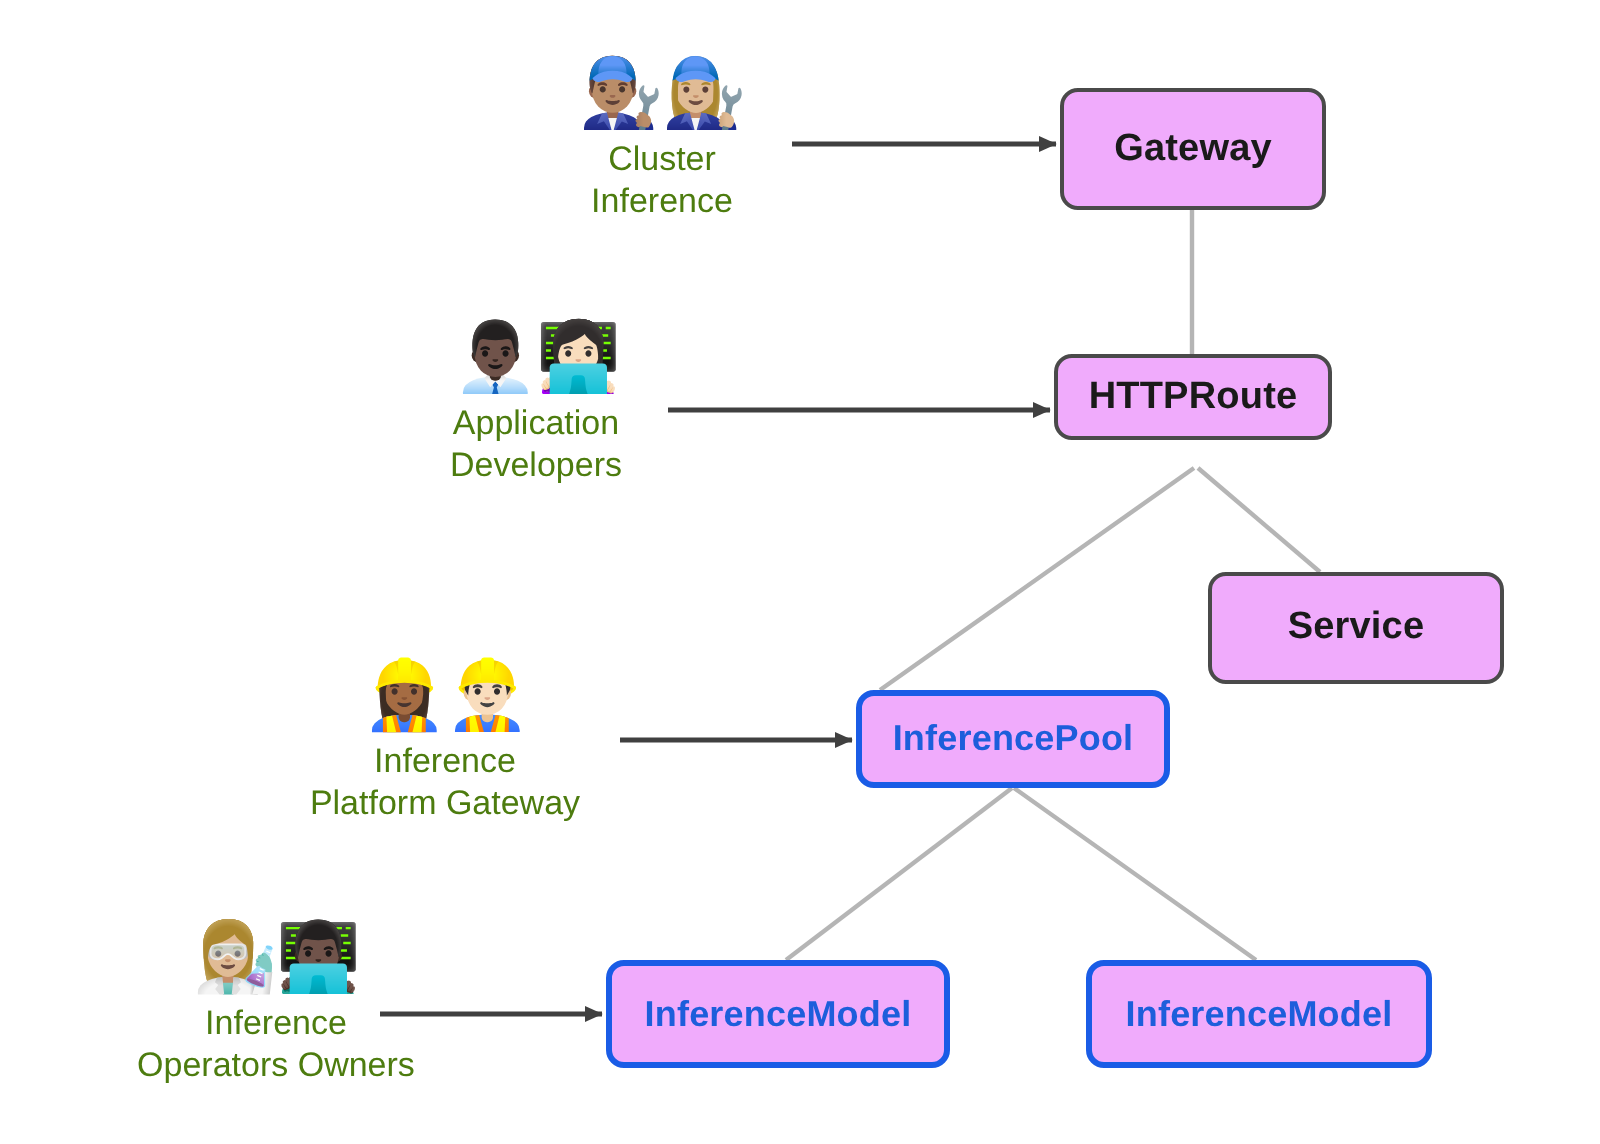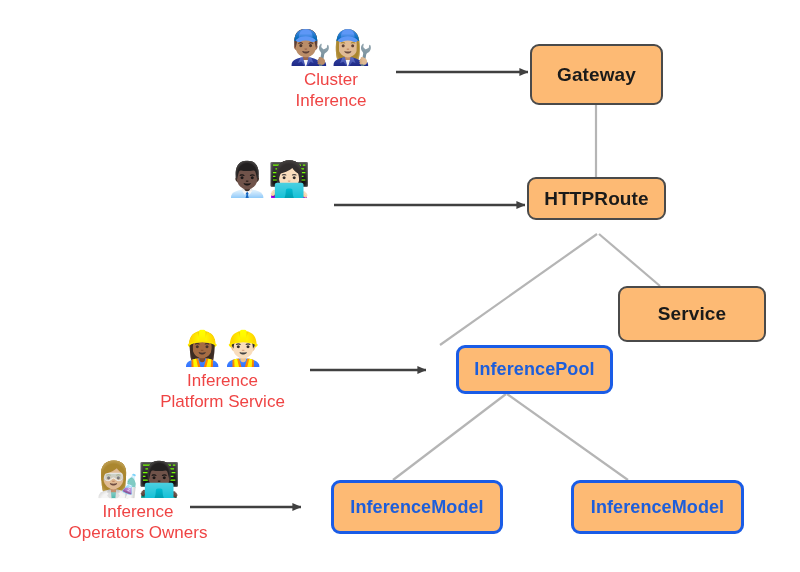--- a/index.html
+++ b/index.html
@@ -24,39 +24,38 @@
     pointer-events: none;
   }
 
   
   .node {
     position: absolute;
     box-sizing: border-box;
     display: flex;
     align-items: center;
     justify-content: center;
-    background: #fdba74;
+    background: #f0abfc;
     border-radius: 9px;
     font-weight: bold;
     letter-spacing: 0.1px;
     z-index: 3;
   }
   .node.neutral {
     border: 2px solid #4a4a4a;
     color: #1a1a1a;
   }
   .node.accent {
     border: 3px solid #1a5ce6;
     color: #1d5edb;
-    margin-left: 28px;
   }
 
   #node-gateway    { left: 530px; top: 44px;  width: 133px; height: 61px;  font-size: 19px; }
   #node-httproute  { left: 527px; top: 177px; width: 139px; height: 43px;  font-size: 19px; }
-  #node-service    { left: 618px; top: 286px; width: 148px; height: 56px;  font-size: 19px; }
+  #node-service    { left: 604px; top: 286px; width: 148px; height: 56px;  font-size: 19px; }
   #node-inferencepool      { left: 428px; top: 345px; width: 157px; height: 49px; font-size: 18px; }
   #node-inferencemodel-1   { left: 303px; top: 480px; width: 172px; height: 54px; font-size: 18px; }
   #node-inferencemodel-2   { left: 543px; top: 480px; width: 173px; height: 54px; font-size: 18px; }
 
   
   .persona {
     position: absolute;
     display: flex;
     flex-direction: column;
     align-items: center;
@@ -66,21 +65,21 @@
     font-size: 34px;
     line-height: 1.05;
     letter-spacing: -1px;
     white-space: nowrap;
     font-family: "DejaVu Sans", sans-serif;
   }
   .persona-label {
     margin-top: 3px;
     font-size: 17px;
     line-height: 1.28;
-    color: #ef4444;
+    color: #4d7c0f;
     text-align: center;
     white-space: nowrap;
   }
 
   #persona-cluster-operators          { left: 231px; top: 30px;  width: 200px; }
   #persona-application-developers     { left: 168px; top: 162px; width: 200px; }
   #persona-inference-platform-owners  { left: 115px; top: 331px; width: 215px; }
   #persona-inference-workload-owners  { left: 28px;  top: 462px; width: 220px; }
 </style>
 </head>
@@ -138,27 +137,31 @@
   <div class="persona" id="persona-cluster-operators">
     <div class="persona-emojis">👨🏽‍🔧👩🏼‍🔧</div>
     <div class="persona-label">
       <div>Cluster</div>
       <div>Inference</div>
     </div>
   </div>
 
   <div class="persona" id="persona-application-developers">
     <div class="persona-emojis">👨🏿‍💼👩🏻‍💻</div>
+    <div class="persona-label">
+      <div>Application</div>
+      <div>Developers</div>
+    </div>
   </div>
 
   <div class="persona" id="persona-inference-platform-owners">
     <div class="persona-emojis">👷🏾‍♀️👷🏻‍♂️</div>
     <div class="persona-label">
       <div>Inference</div>
-      <div>Platform Service</div>
+      <div>Platform Gateway</div>
     </div>
   </div>
 
   <div class="persona" id="persona-inference-workload-owners">
     <div class="persona-emojis">👩🏼‍🔬👨🏿‍💻</div>
     <div class="persona-label">
       <div>Inference</div>
       <div>Operators Owners</div>
     </div>
   </div>

